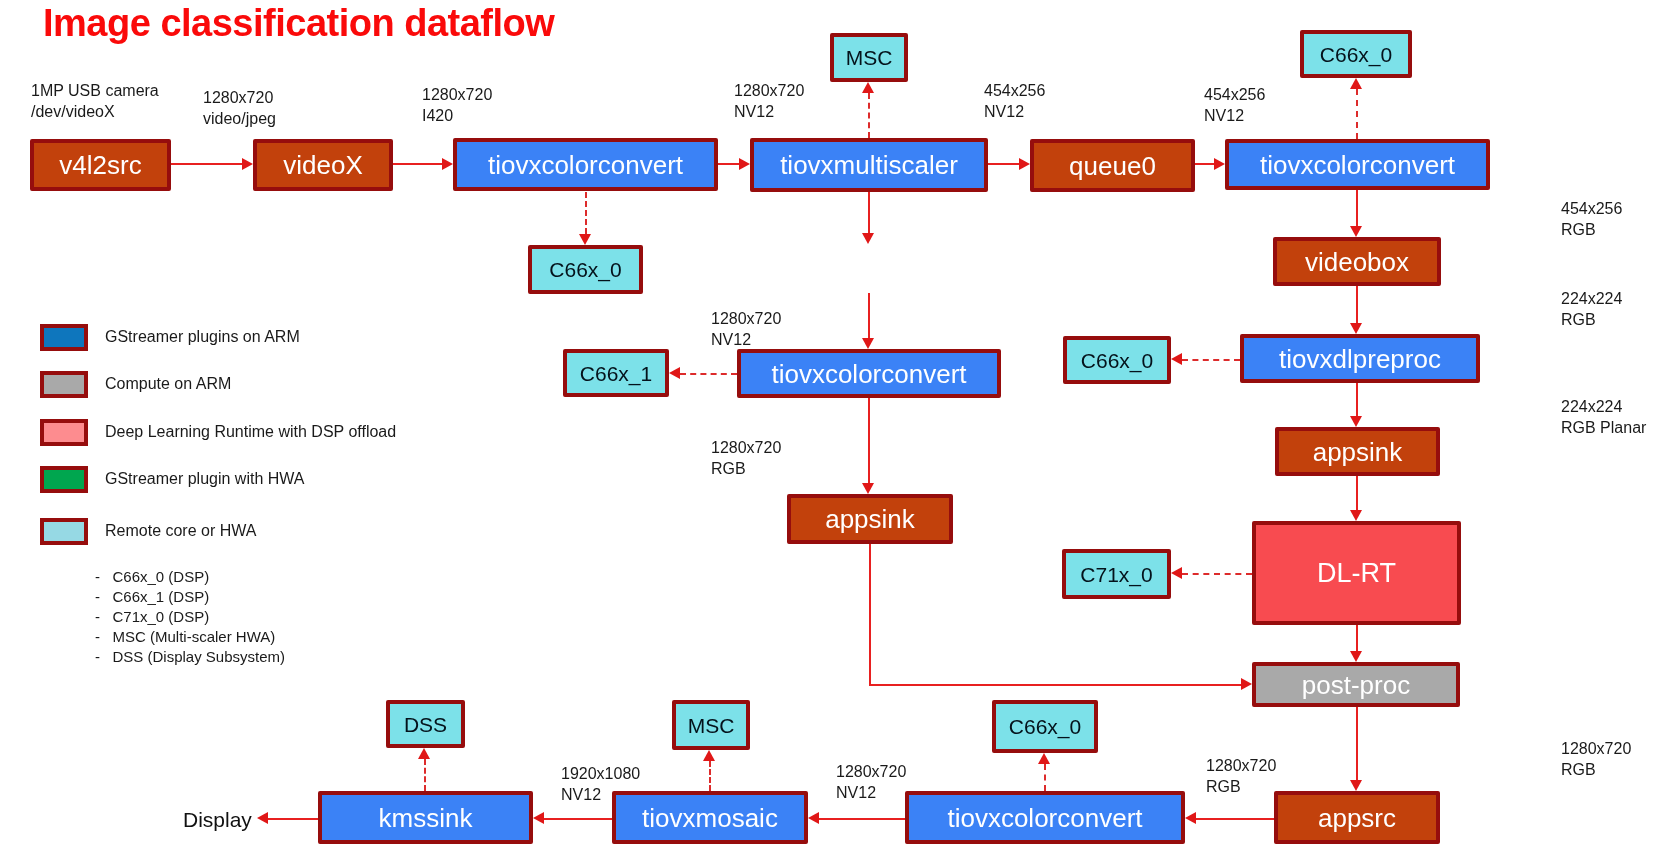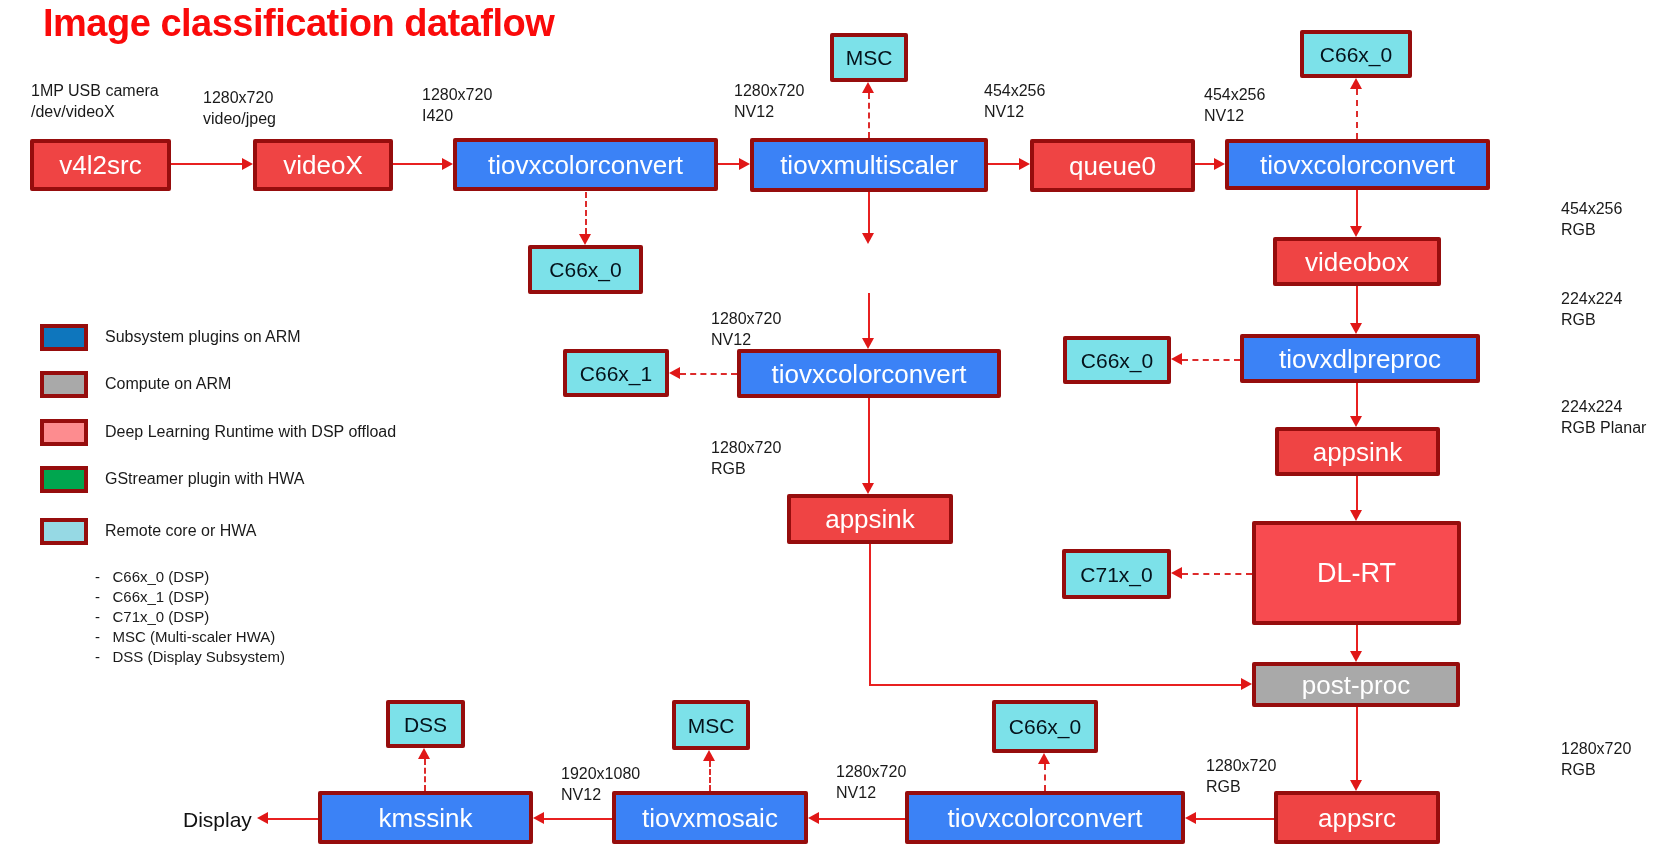--- a/index.html
+++ b/index.html
@@ -11,21 +11,21 @@
   .title{
     position:absolute;left:43px;top:2px;font-size:38px;font-weight:700;color:#fa0a0a;
     letter-spacing:-0.5px;
   }
   
   .node{
     position:absolute;box-sizing:border-box;border:4px solid #960d0d;border-radius:2px;
     display:flex;align-items:center;justify-content:center;
     color:#ffffff;font-size:26px;line-height:1;white-space:nowrap;
   }
-  .node.blue{background:#ef4444;}
+  .node.blue{background:#c2410c;}
   .node.green{background:#3b82f6;}
   .node.gray{background:#a9a9a9;text-align:center;}
   .node.red{background:#f84b50;font-size:27px;}
   .node.cyan{background:#7ce1e9;color:#04121b;font-size:21px;}
   
   .hl{position:absolute;height:0;border-top:2px solid #e82020;}
   .vl{position:absolute;width:0;border-left:2px solid #e82020;}
   .hl.dash{border-top:2px dashed #dd2b2b;}
   .vl.dash{border-left:2px dashed #dd2b2b;}
   .ah{position:absolute;width:0;height:0;}
@@ -209,21 +209,21 @@
   <div class="flabel" style="left:1190px;top:755px">
       <span>1280x720</span>
       <span>RGB</span>
     </div>
 
   <div class="display-label">Display</div>
 
   <div class="legend">
     <div class="lrow" style="top:0px">
       <span class="swatch sw-blue"></span>
-      <span class="llabel">Subsystem plugins on ARM</span>
+      <span class="llabel">GStreamer plugins on ARM</span>
     </div>
     <div class="lrow" style="top:47px">
       <span class="swatch sw-gray"></span>
       <span class="llabel">Compute on ARM</span>
     </div>
     <div class="lrow" style="top:95px">
       <span class="swatch sw-pink"></span>
       <span class="llabel">Deep Learning Runtime with DSP offload</span>
     </div>
     <div class="lrow" style="top:142px">

